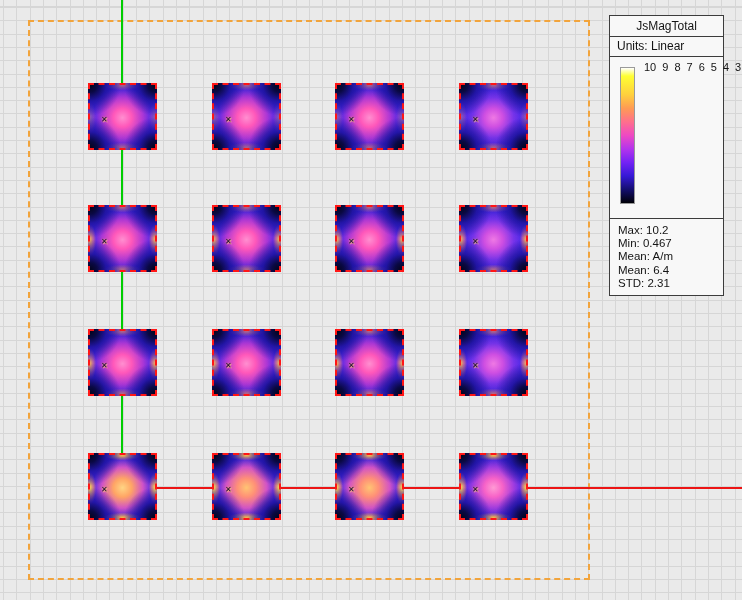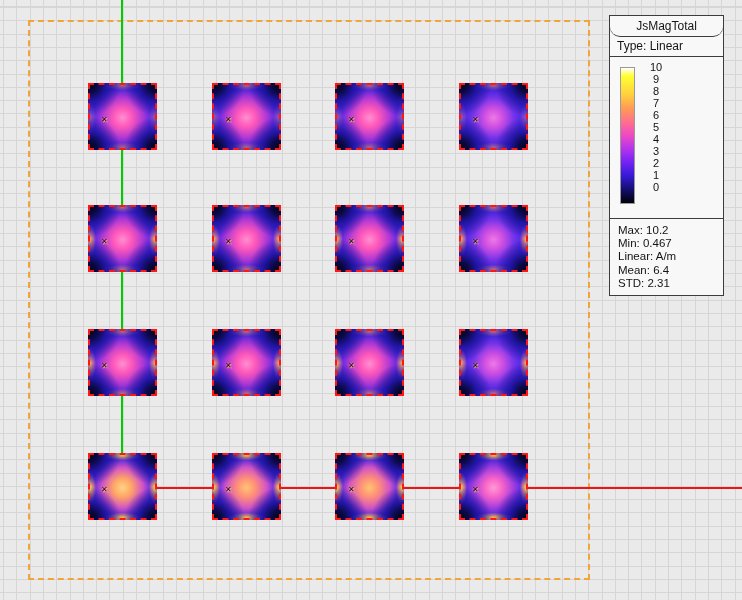--- a/index.html
+++ b/index.html
@@ -82,36 +82,36 @@
 
   
   .legend {
     position: absolute; left: 609px; top: 15px; width: 115px;
     box-sizing: border-box;
     background: #f8f8f8; border: 1px solid #3c3c3c;
     z-index: 10; color: #141414;
   }
   .lg-title {
     height: 20px; line-height: 20px; text-align: center;
-    font-size: 12px; border-bottom: 1px solid #3c3c3c; border-radius: 10px;
+    font-size: 12px; border-bottom: 1px solid #3c3c3c;
   }
   .lg-type {
     height: 19px; line-height: 19px; padding-left: 7px;
     font-size: 12px; border-bottom: 1px solid #3c3c3c;
   }
   .lg-scale {
     position: relative; height: 161px; border-bottom: 1px solid #3c3c3c;
   }
   .colorbar {
     position: absolute; left: 10px; top: 10px; width: 15px; height: 137px;
     border: 1px solid #9a9a9a; box-sizing: border-box;
   }
   .tick-col {
     position: absolute; left: 34px; top: 4px; height: 149px; width: 24px;
-    display: flex; flex-direction: column; justify-content: flex-start;
+    display: flex; justify-content: flex-start; gap: 6px;
   }
   .tick { font-size: 11px; line-height: 12px; text-align: center; }
   .lg-stats { padding: 5px 0 5px 8px; }
   .stat-line { font-size: 11.5px; line-height: 13.2px; }
 </style>
 </head>
 <body>
 
 <div class="viewport">
 
@@ -166,39 +166,39 @@
       <div class="patch r4 c3" style="left: 335px; top: 453px; width: 69px; height: 67px;">
         <span class="feed"></span>
       </div>
       <div class="patch r4 c4" style="left: 459px; top: 453px; width: 69px; height: 67px;">
         <span class="feed"></span>
       </div>
     </div>
 
   <div class="legend">
     <div class="lg-title">JsMagTotal</div>
-    <div class="lg-type">Type: Linear</div>
+    <div class="lg-type">Units: Linear</div>
     <div class="lg-scale">
       <div class="colorbar" style="background: linear-gradient(rgb(255, 255, 255) 0%, rgb(255, 255, 50) 6%, rgb(255, 207, 62) 20%, rgb(255, 154, 85) 30%, rgb(255, 111, 141) 40%, rgb(238, 73, 195) 50%, rgb(179, 52, 236) 60%, rgb(115, 34, 244) 70%, rgb(54, 25, 214) 80%, rgb(20, 14, 110) 90%, rgb(0, 0, 6) 100%);"></div>
       <div class="tick-col">
           <div class="tick">10</div>
           <div class="tick">9</div>
           <div class="tick">8</div>
           <div class="tick">7</div>
           <div class="tick">6</div>
           <div class="tick">5</div>
           <div class="tick">4</div>
           <div class="tick">3</div>
           <div class="tick">2</div>
           <div class="tick">1</div>
           <div class="tick">0</div>
         </div>
     </div>
     <div class="lg-stats">
         <div class="stat-line">Max: 10.2</div>
         <div class="stat-line">Min: 0.467</div>
-        <div class="stat-line">Linear: A/m</div>
+        <div class="stat-line">Mean: A/m</div>
         <div class="stat-line">Mean: 6.4</div>
         <div class="stat-line">STD: 2.31</div>
       </div>
   </div>
 
 </div>
 
 </body></html>

